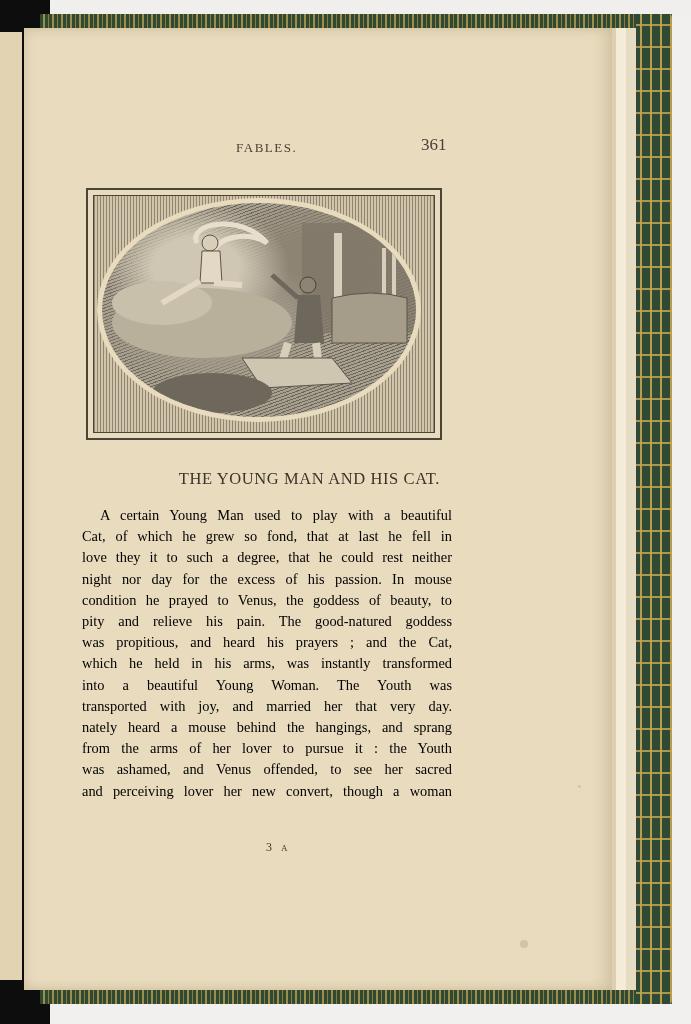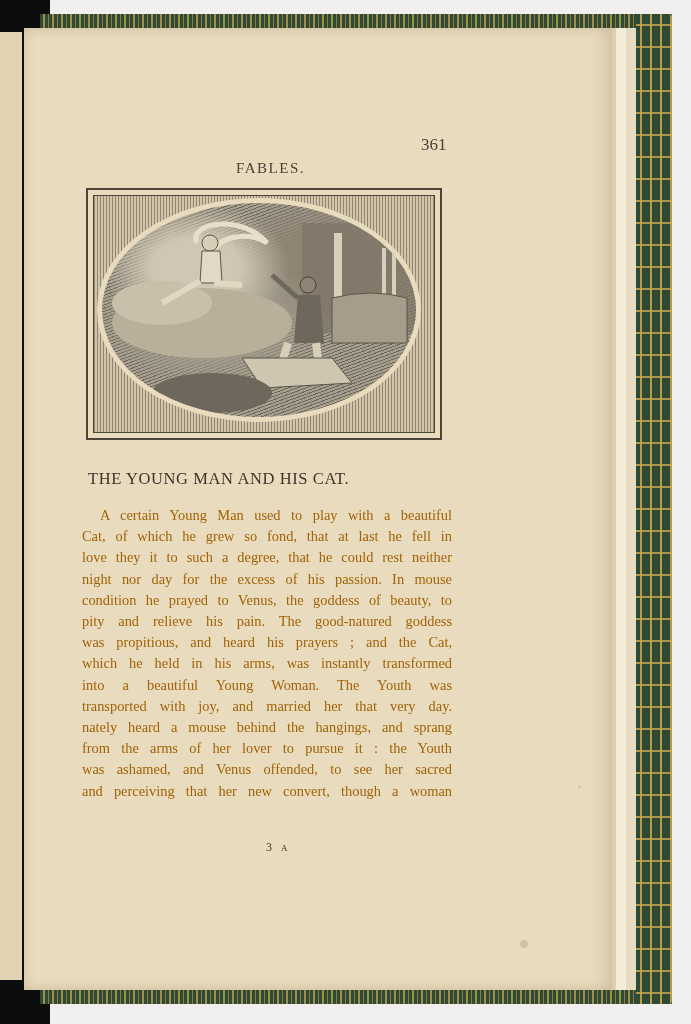--- a/index.html
+++ b/index.html
@@ -13,35 +13,35 @@
   .cover-border-bottom { position:absolute; left:40px; top:990px; width:632px; height:14px;
     background: repeating-linear-gradient(90deg,#2f4a34 0 3px,#b49a4a 3px 5px,#2f4a34 5px 8px,#a08440 8px 9px); opacity:.85; }
   .cover-border-right { position:absolute; left:636px; top:14px; width:36px; height:990px;
     background:
       repeating-linear-gradient(180deg, transparent 0 10px, rgba(196,164,80,.85) 10px 12px, transparent 12px 22px),
       repeating-linear-gradient(90deg, #2f4a34 0 4px, #b89c4c 4px 6px, #2f4a34 6px 10px); border-radius:0 4px 4px 0; }
   .page-edges { position:absolute; left:600px; top:28px; width:36px; height:962px;
     background: linear-gradient(90deg,#d8c9a8 0 6px,#efe6d0 6px 12px,#ddd0b2 12px 16px,#f4ecd9 16px 26px,#e6dcc3 26px 36px); }
   .page { position:absolute; left:24px; top:28px; width:588px; height:962px; background:#e9dcbe;
     box-shadow: inset -8px 0 14px rgba(120,95,60,.18), inset 4px 0 8px rgba(120,95,60,.12); }
-  .running-head { position:absolute; left:236px; top:140px; font-size:15px; letter-spacing:1.5px; color:#4a4136;margin-top:20px; }
+  .running-head { position:absolute; left:236px; top:140px; font-size:13px; letter-spacing:1.5px; color:#4a4136; }
   .page-number { position:absolute; left:421px; top:135px; font-size:17px; color:#4a4136; }
   .plate-frame { position:absolute; left:86px; top:188px; width:356px; height:252px; border:2px solid #4b4439; background:#e9dcbe; box-sizing:border-box; }
   .plate-inner { position:absolute; left:5px; top:5px; right:5px; bottom:5px; border:1px solid #4b4439;
     background: repeating-linear-gradient(90deg,#8e8577 0 1px,#d3c6a8 1px 3px); }
   .oval-border { position:absolute; left:9px; top:8px; width:324px; height:224px; border-radius:50%; background:#e9dcbe; }
   .oval-scene { position:absolute; left:14px; top:13px; width:314px; height:214px; border-radius:50%; overflow:hidden;
     background:
       radial-gradient(ellipse at 30% 30%, #cfc6b3 0 14%, transparent 30%),
       radial-gradient(ellipse at 35% 55%, #a29a8a 0 20%, transparent 40%),
       radial-gradient(ellipse at 70% 30%, #8d8474 0 15%, transparent 35%),
       repeating-linear-gradient(160deg, #6e675b 0 1px, #a8a08f 1px 3px); }
   .scene-svg { position:absolute; left:0; top:0; }
-  .title { position:absolute; left:88px; top:469px; width:352px; text-align:left; font-size:16.5px; letter-spacing:.6px; color:#3c342b; }
-  .body-text { position:absolute; left:82px; top:505px; width:370px; font-size:14.4px; line-height:21.2px; color:#a16207; text-align:justify; }
+  .title { position:absolute; left:88px; top:469px; width:352px; text-align:right; font-size:16.5px; letter-spacing:.6px; color:#3c342b; }
+  .body-text { position:absolute; left:82px; top:505px; width:370px; font-size:14.4px; line-height:21.2px; color:#000000; text-align:justify; }
   .body-text .line { display:block; white-space:nowrap; text-align-last:justify; }
   .body-text .line.first { text-indent:18px; }
   .signature { position:absolute; left:266px; top:840px; font-size:12px; letter-spacing:3px; color:#3c342b; }
   .signature small { font-size:9px; }
   .spot { position:absolute; border-radius:50%; background:rgba(150,120,80,.25); }
 </style>
 </head>
 <body>
 
 <div class="bg-top"></div>
@@ -101,21 +101,21 @@
   <span class="line">night nor day for the excess of his passion.  In mouse</span>
   <span class="line">condition he prayed to Venus, the goddess of beauty, to</span>
   <span class="line">pity and relieve his pain.  The good-natured goddess</span>
   <span class="line">was propitious, and heard his prayers ; and the Cat,</span>
   <span class="line">which he held in his arms, was instantly transformed</span>
   <span class="line">into a beautiful Young Woman.  The Youth was</span>
   <span class="line">transported with joy, and married her that very day.</span>
   <span class="line">nately heard a mouse behind the hangings, and sprang</span>
   <span class="line">from the arms of her lover to pursue it : the Youth</span>
   <span class="line">was ashamed, and Venus offended, to see her sacred</span>
-  <span class="line">and perceiving that her new convert, though a woman</span>
+  <span class="line">and perceiving lover her new convert, though a woman</span>
 </div>
 
 <div class="signature">
   <span>3</span>
   <small>A</small>
 </div>
 
 <div class="spot" style="left:520px;top:940px;width:8px;height:8px;"></div>
 <div class="spot" style="left:578px;top:785px;width:3px;height:3px;"></div>
 

